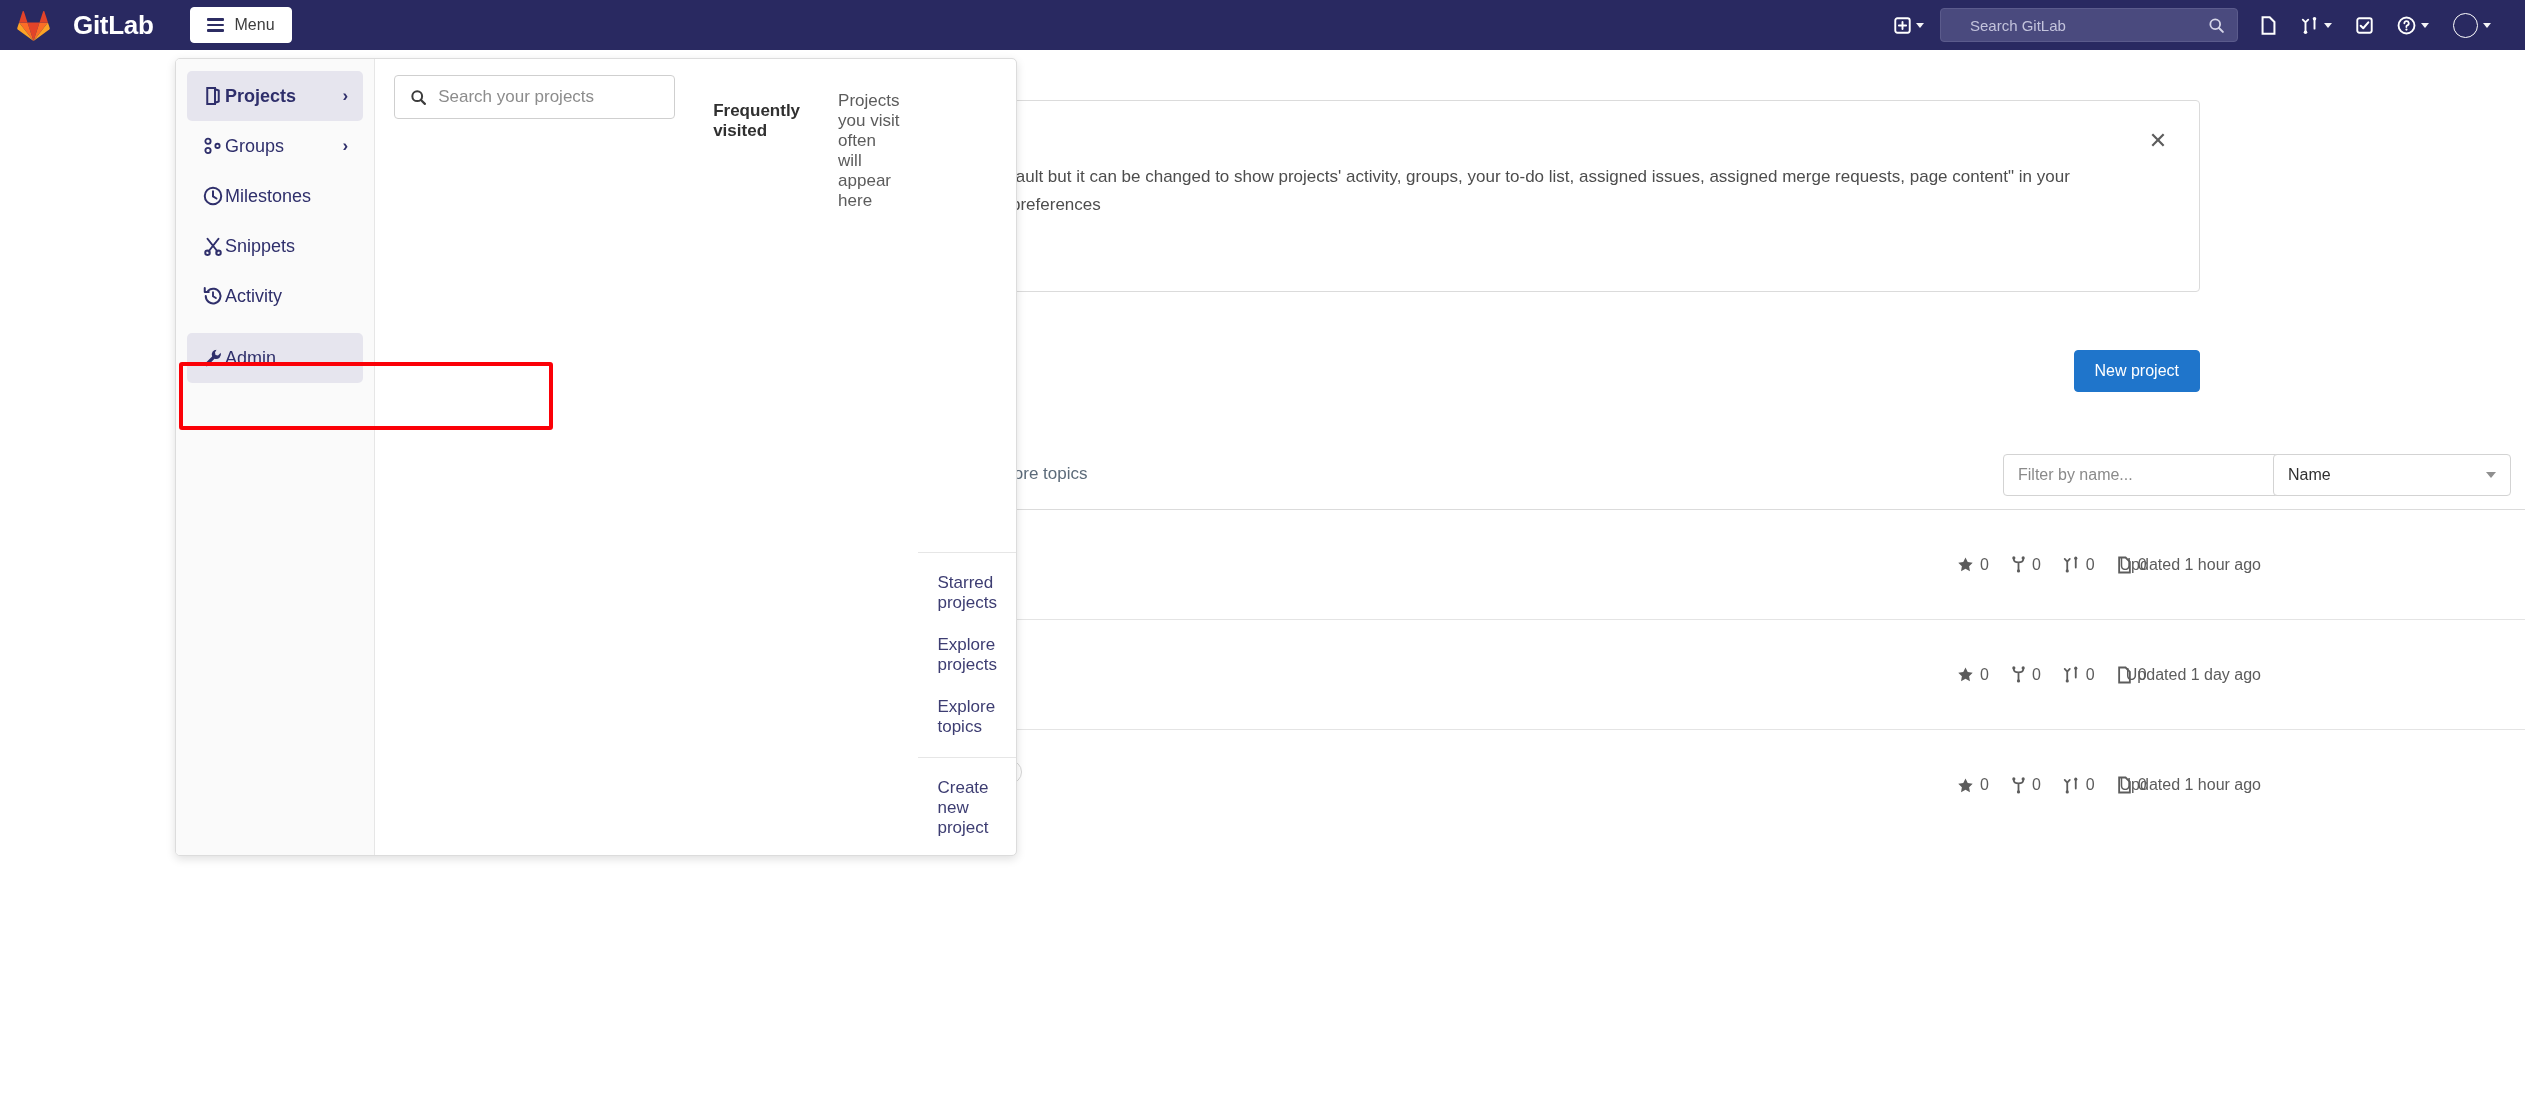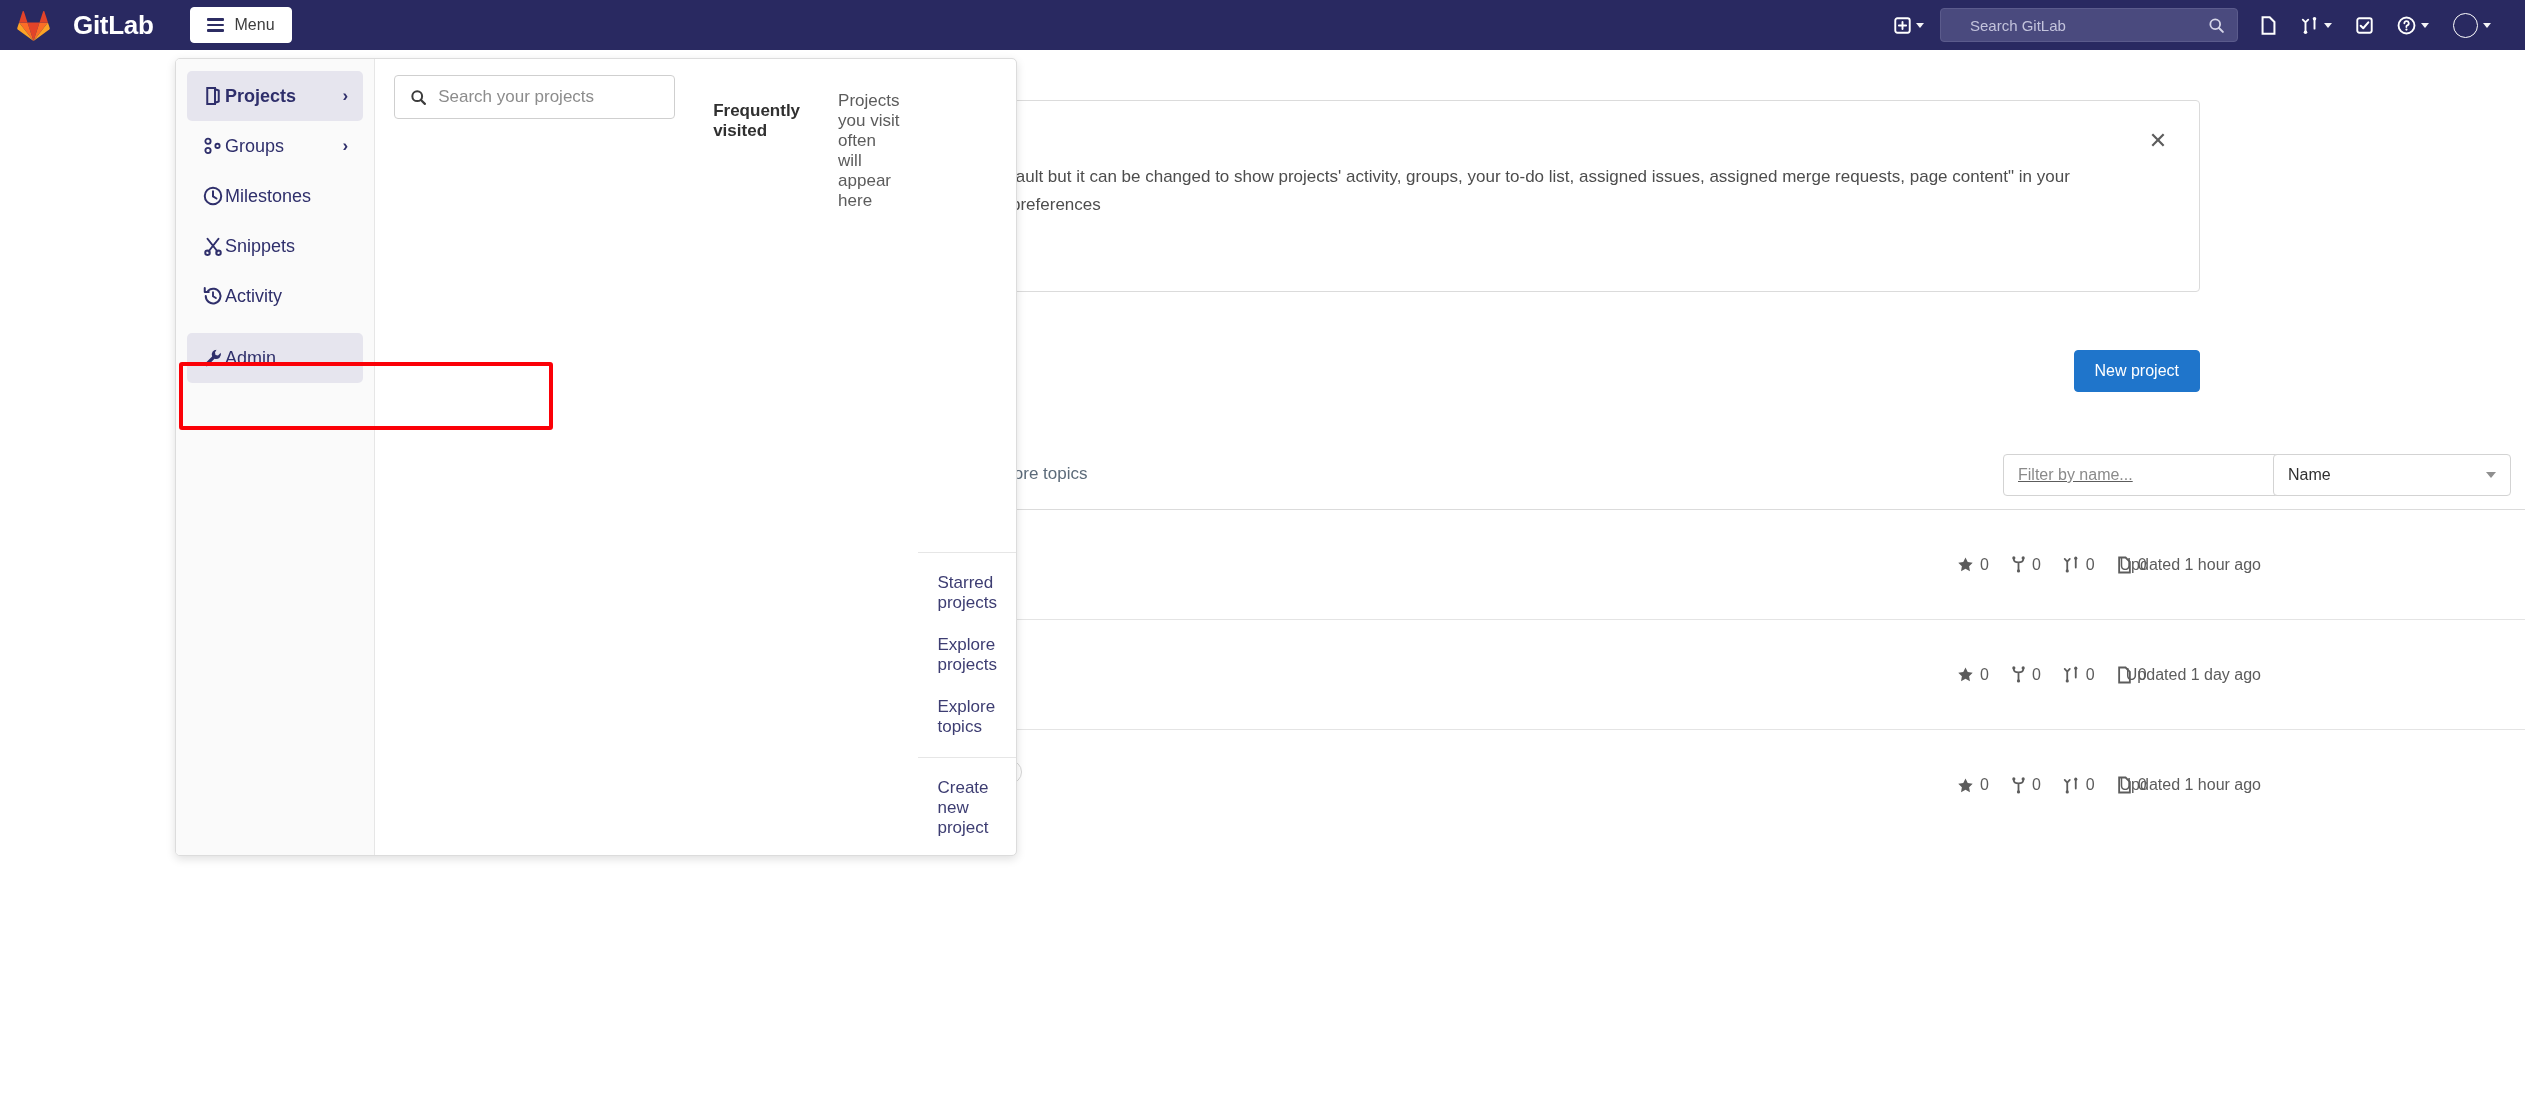--- a/index.html
+++ b/index.html
@@ -106,21 +106,20 @@
     display: flex; align-items: center;
   }
   .tab-partial { font-size: 17px; color: #5c6b7a; }
   .filter-input {
     position: absolute; left: -62px; top: 16px;
     width: 302px; height: 42px;
     border: 1px solid #d3d3d3; border-radius: 4px;
     background: #fff; font-size: 16px; color: #5c5c5c;
     padding: 0 14px; outline: none;
     font-family: "Liberation Sans", sans-serif;
-    text-decoration: underline;
   }
   .filter-input::placeholder { color: #8a8a8a; }
   .sort-select {
     position: absolute; left: 208px; top: 16px;
     width: 238px; height: 42px;
     border: 1px solid #d3d3d3; border-radius: 4px;
     background: #fff; font-size: 16px; color: #303030;
     display: flex; align-items: center; padding: 0 14px;
     cursor: pointer;
   }

